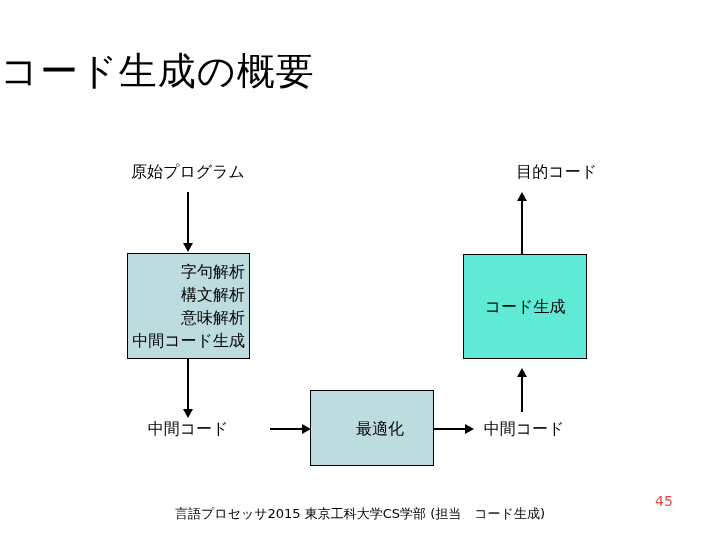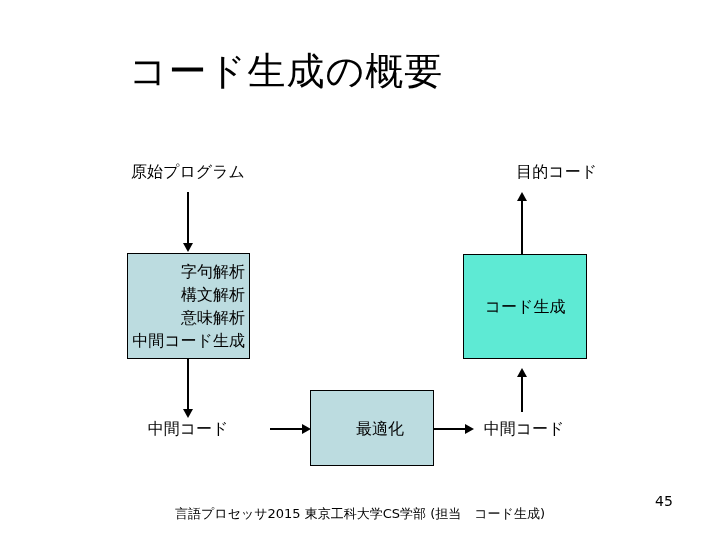--- a/index.html
+++ b/index.html
@@ -14,21 +14,20 @@
     background: #ffffff;
     overflow: hidden;
     font-family: "DejaVu Sans", "Liberation Sans", sans-serif;
     color: #000000;
   }
   .title {
     position: absolute;
     left: 0;
     top: 48px;
     width: 572px;
-    text-align: center;
     font-size: 38px;
     line-height: 46px;
     letter-spacing: 1px;
     color: #000000;
     white-space: nowrap;
   }
   .label {
     position: absolute;
     font-size: 16px;
     line-height: 20px;
@@ -119,21 +118,21 @@
     line-height: 18px;
     color: #000000;
     white-space: nowrap;
   }
   .page-number {
     position: absolute;
     left: 655px;
     top: 492px;
     font-size: 14px;
     line-height: 18px;
-    color: #000000;
+    color: #ef4444;
   }
 </style>
 </head>
 <body>
 
 <div id="slide">
 
   <div class="title">コード生成の概要</div>
 
   <div class="label" style="left:108px; top:162px; width:160px;">原始プログラム</div>

